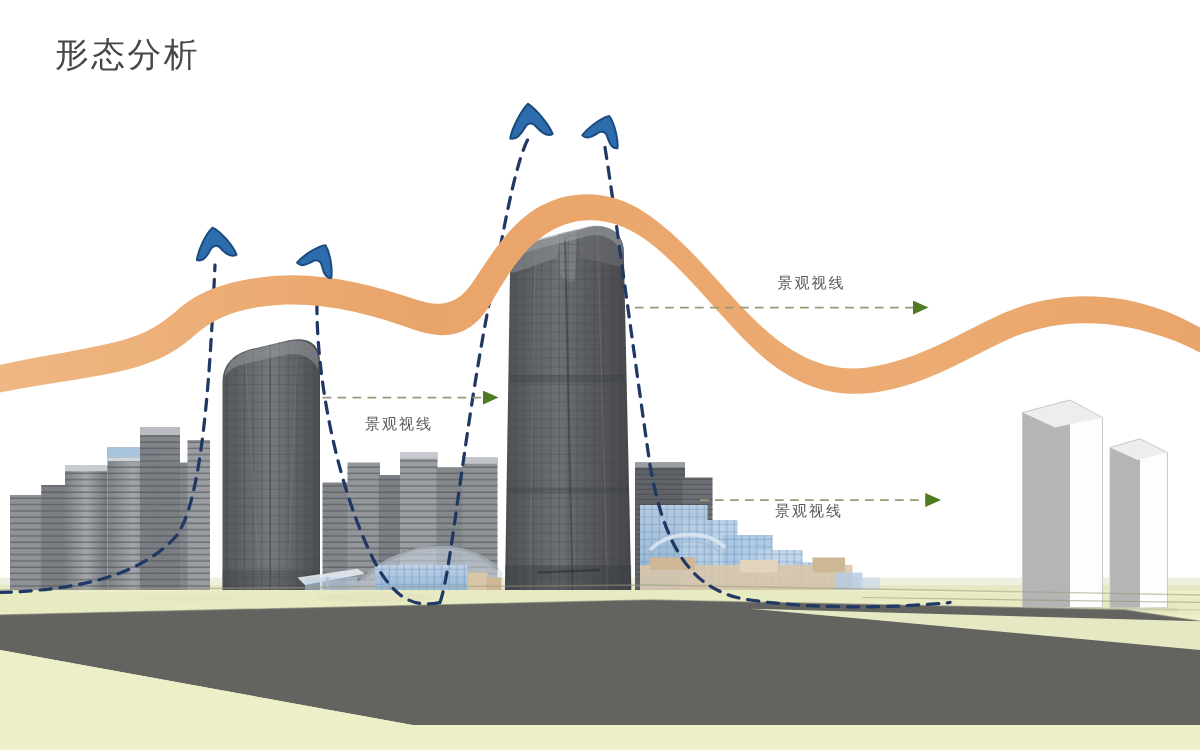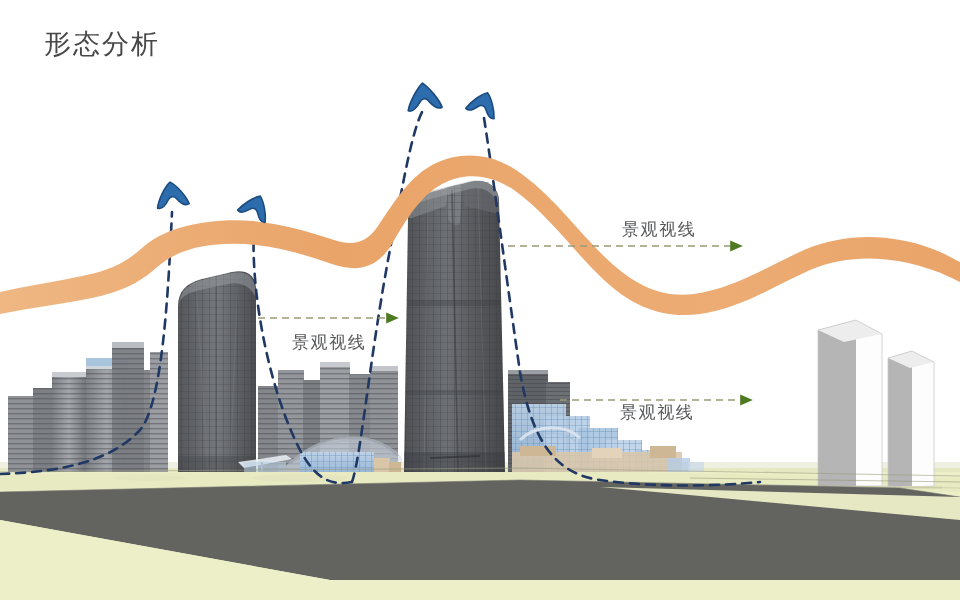--- a/index.html
+++ b/index.html
@@ -13,21 +13,21 @@
     background:#ffffff;overflow:hidden;
   }
   #slide-title{
     position:absolute;left:44px;top:26px;
     font-size:27px;letter-spacing:2px;color:#474747;
     font-family:"DejaVu Sans","Liberation Sans",sans-serif;
     font-weight:400;white-space:nowrap;
   }
   .scene-svg{position:absolute;left:0;top:0;width:960px;height:600px;}
   .sight-label{
-    position:absolute;font-size:17px;color:#57585a;letter-spacing:1.6px;
+    position:absolute;font-size:12px;color:#57585a;letter-spacing:1.6px;
     white-space:nowrap;font-family:Liberation Mono, monospace;
     text-shadow:0 0 2px #fff,0 0 2px #fff,0 0 3px #fff;
   }
   #label-a{left:622px;top:218px;}
   #label-b{left:292px;top:331px;}
   #label-c{left:620px;top:401px;}
 </style>
 </head>
 <body>
 

